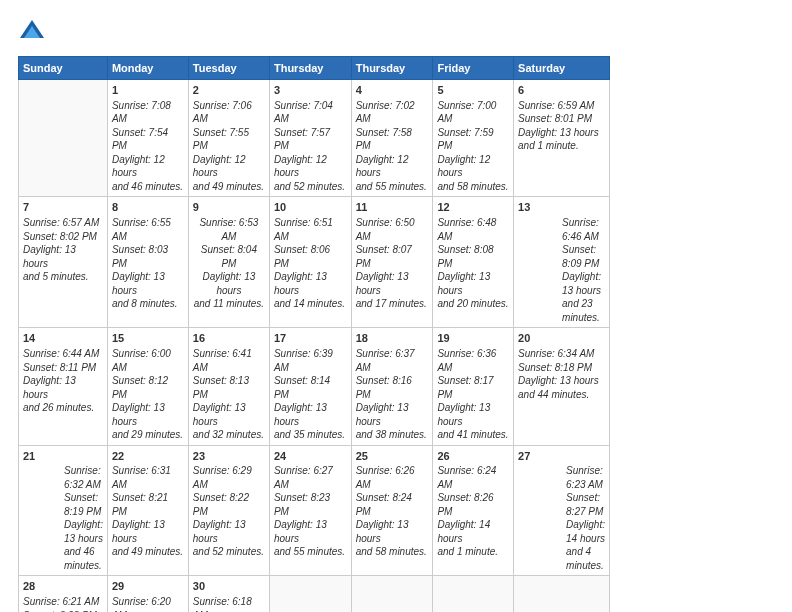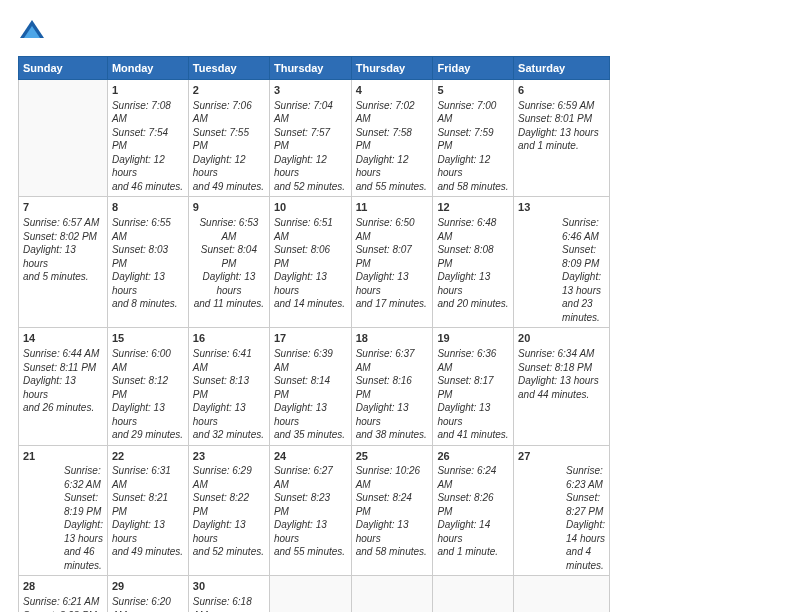--- a/index.html
+++ b/index.html
@@ -300,21 +300,21 @@
           </td>
           <td>
             <span class="day-num">24</span>
             <div class="day-info" style="white-space: pre-line;">Sunrise: 6:27 AM
 Sunset: 8:23 PM
 Daylight: 13 hours
 and 55 minutes.</div>
           </td>
           <td>
             <span class="day-num">25</span>
-            <div class="day-info" style="white-space: pre-line;">Sunrise: 10:26 AM
+            <div class="day-info" style="white-space: pre-line;">Sunrise: 6:26 AM
 Sunset: 8:24 PM
 Daylight: 13 hours
 and 58 minutes.</div>
           </td>
           <td>
             <span class="day-num">26</span>
             <div class="day-info" style="white-space: pre-line;">Sunrise: 6:24 AM
 Sunset: 8:26 PM
 Daylight: 14 hours
 and 1 minute.</div>

